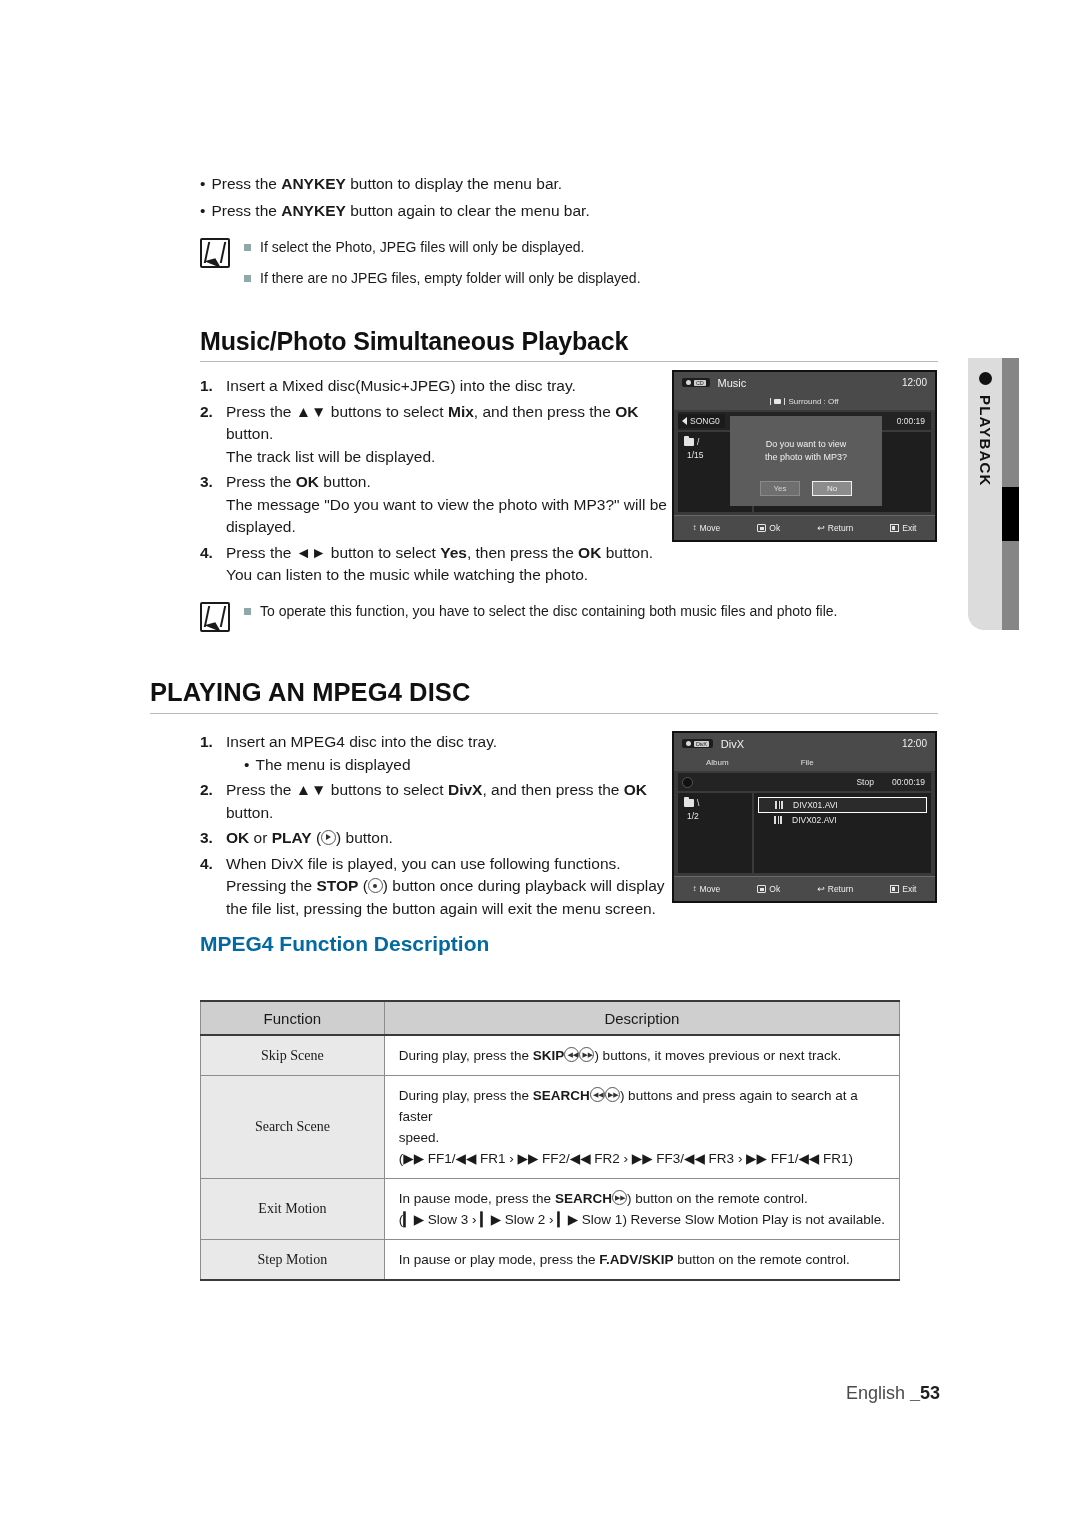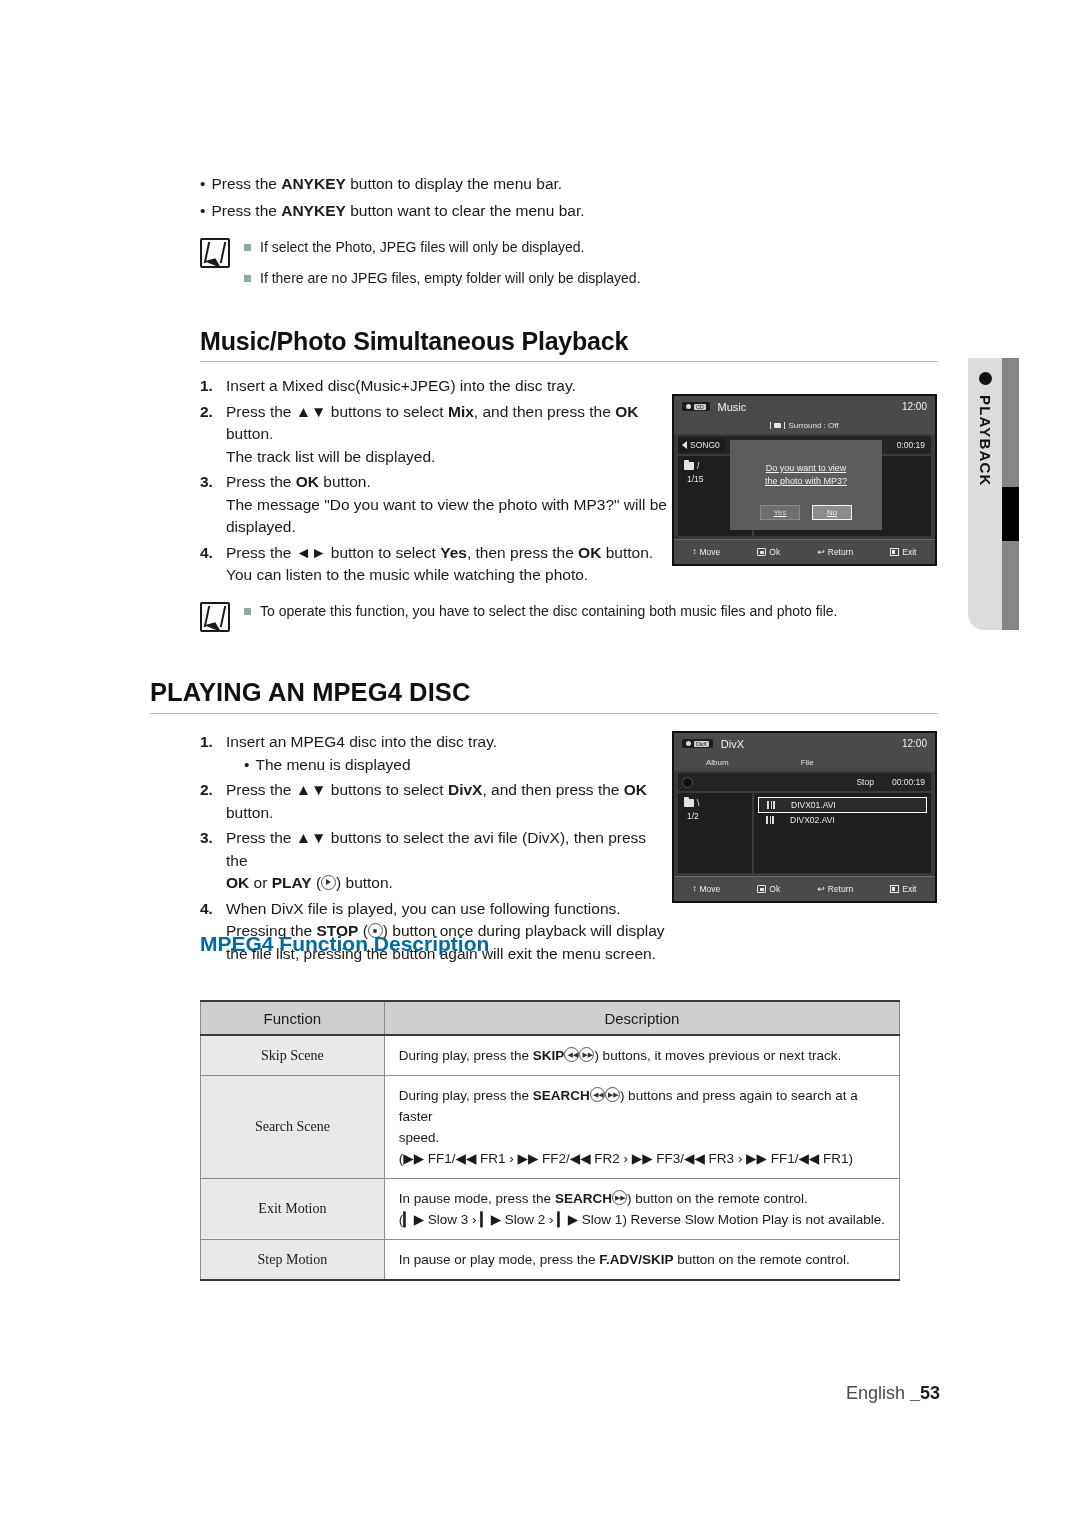--- a/index.html
+++ b/index.html
@@ -311,23 +311,23 @@
 
   .tv-right-pane {
     position: absolute;
     background: #1e1e1e;
     box-sizing: border-box;
     padding: 4px;
   }
   .file-row {
     display: flex;
     align-items: center;
-    gap: 16px;
+    gap: 10px;
     font-size: 8.5px;
-    padding: 2px 8px;
+    padding: 2px 16px;
     box-sizing: border-box;
     color: #eaeaea;
   }
   .file-row.selected {
     border: 1px solid #ffffff;
     background: #2b2b2b;
   }
   .film-ico {
     display: inline-block;
     width: 8px; height: 8px;
@@ -344,21 +344,20 @@
   .film-ico::before { left: 2px; }
   .film-ico::after  { right: 2px; }
 
   .tv-dialog {
     position: absolute;
     background: #5c5c5c;
     color: #f0f0f0;
     text-align: center;
     box-sizing: border-box;
     z-index: 5;
-    text-decoration: underline;
   }
   .dlg-msg {
     font-size: 9px;
     line-height: 13px;
     padding-top: 22px;
   }
   .dlg-btns {
     margin-top: 17px;
     display: flex;
     justify-content: center;
@@ -532,21 +531,21 @@
   #footer .pg { font-weight: bold; color: #1f1f1f; }
 </style>
 </head>
 <body>
 
 <div id="top-bullets">
   <div class="bullet-line">
     <span class="dot">•</span><span>Press the </span><span class="b">ANYKEY</span><span> button to display the menu bar.</span>
   </div>
   <div class="bullet-line">
-    <span class="dot">•</span><span>Press the </span><span class="b">ANYKEY</span><span> button want to clear the menu bar.</span>
+    <span class="dot">•</span><span>Press the </span><span class="b">ANYKEY</span><span> button again to clear the menu bar.</span>
   </div>
 </div>
 
 <div class="note" style="left:200px; top:236px; width:700px;">
   <div class="note-icon">
     <div class="frame"></div>
       <div class="pen"></div>
       <div class="nib"></div>
   </div>
   <div class="note-items">
@@ -583,21 +582,21 @@
   </div>
   <div class="step">
     <div class="step-num">4.</div>
     <div class="step-body">
       <div>Press the <span class="b">◄►</span> button to select <span class="b">Yes</span>, then press the <span class="b">OK</span> button.</div>
       <div>You can listen to the music while watching the photo.</div>
     </div>
   </div>
 </div>
 
-<div class="tv" style="left:672px; top:394px; width:265px; height:172px;">
+<div class="tv" style="left:672px; top:370px; width:265px; height:172px;">
   <div class="tv-top">
     <span class="disc-badge">
       <span class="disc-dot"></span>
       <span class="disc-tag">CD</span>
     </span>
     <span class="tv-title">Music</span>
     <span class="tv-clock">12:00</span>
   </div>
 
   <div class="tv-sub" style="justify-content:center;">
@@ -686,21 +685,20 @@
   </div>
   <div class="step">
     <div class="step-num">2.</div>
     <div class="step-body">
       <div>Press the <span class="b">▲▼</span> buttons to select <span class="b">DivX</span>, and then press the <span class="b">OK</span> button.</div>
     </div>
   </div>
   <div class="step">
     <div class="step-num">3.</div>
     <div class="step-body">
-      <div>Press the <span class="b">▲▼</span> buttons to select the avi file (DivX), then press the</div>
       <div><span class="b">OK</span> or <span class="b">PLAY</span> (<span class="rbtn"><span class="ply"></span></span>) button.</div>
     </div>
   </div>
   <div class="step">
     <div class="step-num">4.</div>
     <div class="step-body">
       <div>When DivX file is played, you can use following functions.</div>
       <div>Pressing the <span class="b">STOP</span> (<span class="rbtn"><span class="stp"></span></span>) button once during playback will display</div>
       <div>the file list, pressing the button again will exit the menu screen.</div>
     </div>

